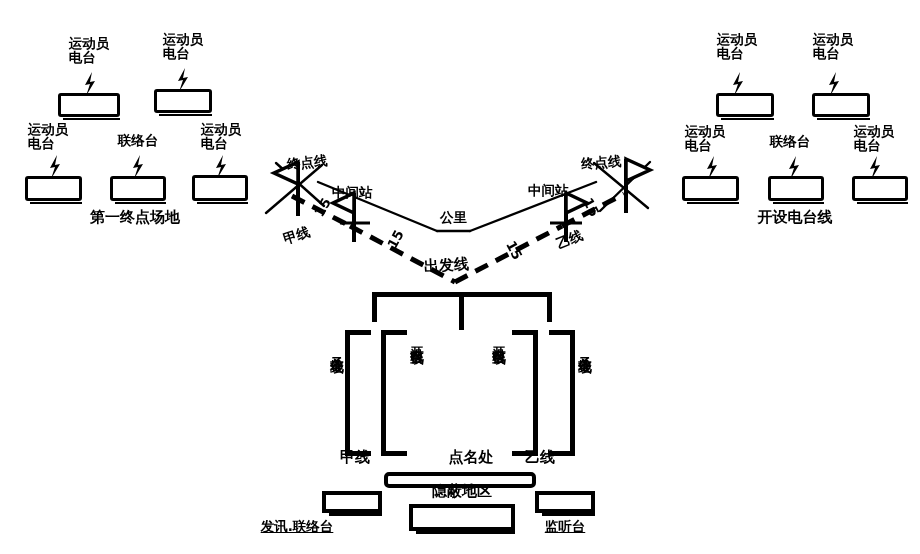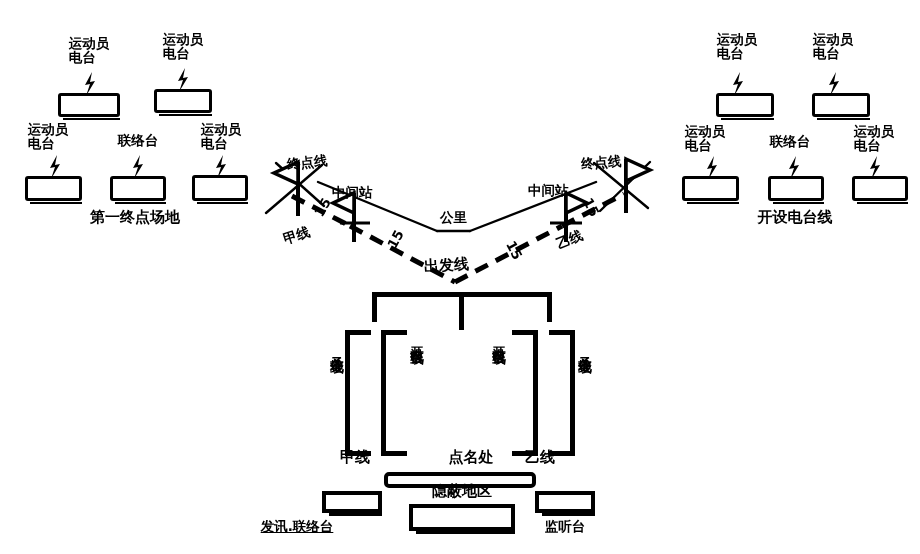--- a/index.html
+++ b/index.html
@@ -243,15 +243,15 @@
 
   <div class="barwide" style="left:384px;top:472px;width:152px;height:16px;"></div>
 
   <div class="boxthick" style="left:322px;top:491px;width:60px;height:22px;"></div>
   <div class="lbl c t13" style="left:297px;top:519px;text-decoration:underline;">发讯.联络台</div>
 
   <div class="boxthick" style="left:409px;top:504px;width:106px;height:27px;"></div>
   <div class="lbl c t15" style="left:462px;top:484px;">隐蔽地区</div>
 
   <div class="boxthick" style="left:535px;top:491px;width:60px;height:22px;"></div>
-  <div class="lbl c t13" style="left:565px;top:519px;">监听台</div>
+  <div class="lbl c t13" style="left:565px;top:519px;text-decoration:underline;">监听台</div>
 
 </div>
 
 </body></html>

